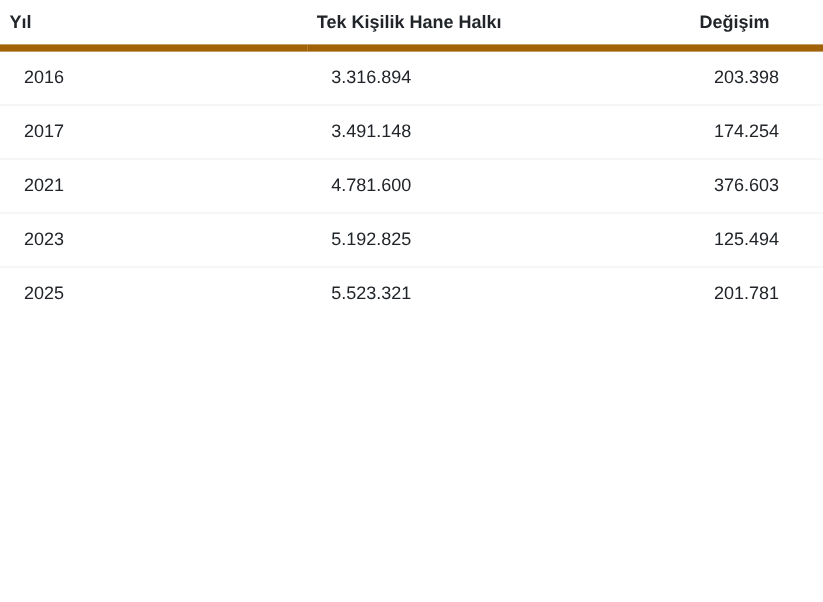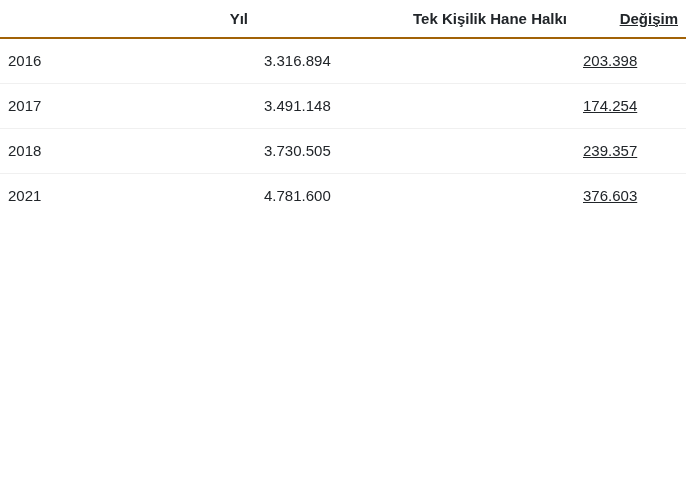--- a/index.html
+++ b/index.html
@@ -12,40 +12,40 @@
     font-family: "Liberation Sans", "DejaVu Sans", sans-serif;
     color: #212529;
   }
   table.data-table {
     width: 686px;
     border-collapse: collapse;
     font-size: 15px;
     table-layout: fixed;
   }
   table.data-table th {
-    text-align: right;
+    text-align: left;
     font-weight: 700;
     padding: 10px 8px 9px 8px;
-    border-bottom: 2px solid #a16207;
+    border-bottom: 6px solid #a16207;
     line-height: 18px;
     white-space: nowrap;
   }
   table.data-table td {
     text-align: left;
-    padding: 13px 8px;
+    padding: 13px 20px;
     border-bottom: 1px solid #f0f0f0;
     line-height: 18px;
     white-space: nowrap;
   }
   table.data-table tr:last-child td {
     border-bottom: none;
   }
   .col-year   { width: 240px; }
   .col-value  { width: 303px; margin-top: 43px; }
-  .col-change { width: auto; text-decoration: underline; }
+  .col-change { width: auto; }
 </style>
 </head>
 <body>
 
 <table class="data-table">
   <thead>
     <tr>
       <th class="col-year">Yıl</th>
       <th class="col-value">Tek Kişilik Hane Halkı</th>
       <th class="col-change">Değişim</th>
@@ -56,23 +56,28 @@
         <td class="col-year">2016</td>
         <td class="col-value">3.316.894</td>
         <td class="col-change">203.398</td>
       </tr>
       <tr>
         <td class="col-year">2017</td>
         <td class="col-value">3.491.148</td>
         <td class="col-change">174.254</td>
       </tr>
       <tr>
-        <td class="col-year">2018</td>
-        <td class="col-value">3.730.505</td>
-        <td class="col-change">239.357</td>
-      </tr>
-      <tr>
         <td class="col-year">2021</td>
         <td class="col-value">4.781.600</td>
         <td class="col-change">376.603</td>
+      </tr>
+      <tr>
+        <td class="col-year">2023</td>
+        <td class="col-value">5.192.825</td>
+        <td class="col-change">125.494</td>
+      </tr>
+      <tr>
+        <td class="col-year">2025</td>
+        <td class="col-value">5.523.321</td>
+        <td class="col-change">201.781</td>
       </tr>
     </tbody>
 </table>
 
 </body></html>

